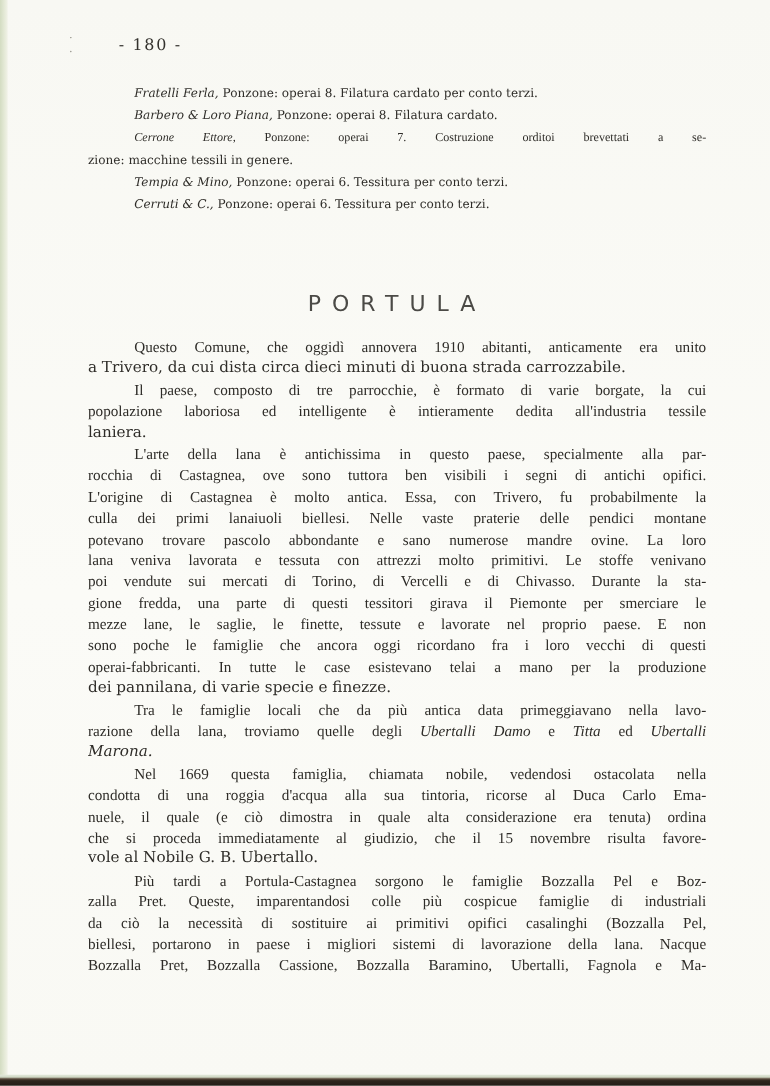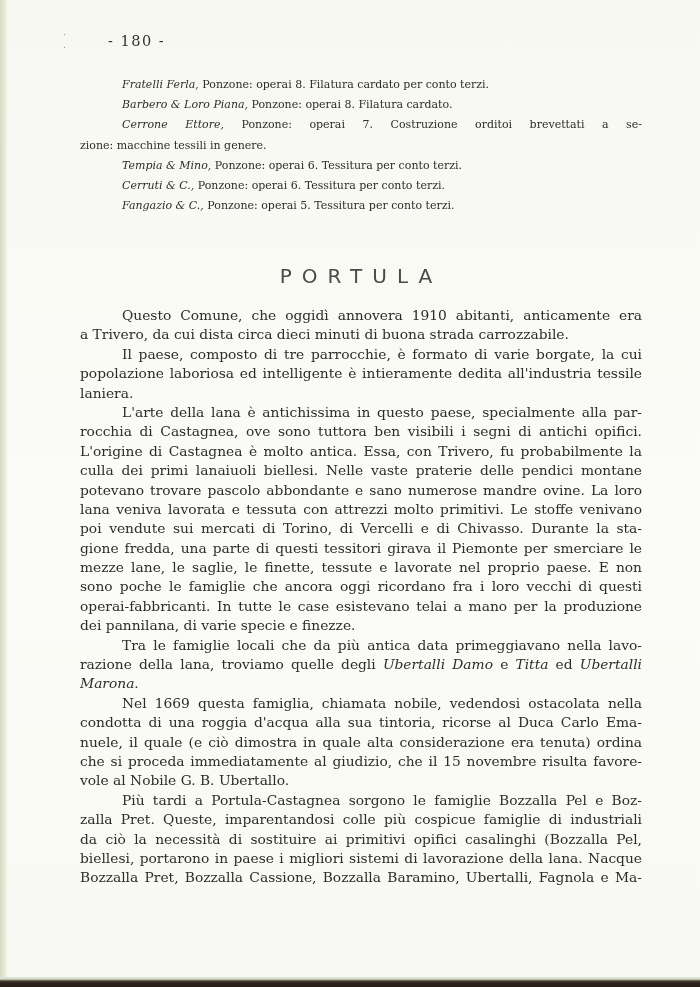--- a/index.html
+++ b/index.html
@@ -42,21 +42,21 @@
     color:#4b4a46;
   }
   .bodytext{
     position:absolute;left:80px;top:306px;width:562px;color:#2e2c28;
   }
   .bodytext .line{height:19.4px;line-height:19.4px;font-size:13.8px;}
   .line{
     width:100%;box-sizing:border-box;overflow:hidden;white-space:nowrap;
     text-align:left;
   }
-  .line.j{white-space:normal;text-align:justify;text-align-last:justify;}
+  .line.j{white-space:normal;text-align:justify;text-align-last:justify;font-family:Liberation Serif, serif;}
   .line.ind{padding-left:42px;}
   .it{font-style:italic;}
 </style>
 </head>
 <body>
 
 <div class="page">
   <div class="speck">· .</div>
   <div class="pagenum">- 180 -</div>
 
@@ -69,23 +69,20 @@
       </div>
       <div>
         <div class="line j ind"><span class="it">Cerrone Ettore,</span><span> Ponzone: operai 7. Costruzione orditoi brevettati a se-</span></div>
         <div class="line"><span>zione: macchine tessili in genere.</span></div>
       </div>
       <div>
         <div class="line ind"><span class="it">Tempia &amp; Mino,</span><span> Ponzone: operai 6. Tessitura per conto terzi.</span></div>
       </div>
       <div>
         <div class="line ind"><span class="it">Cerruti &amp; C.,</span><span> Ponzone: operai 6. Tessitura per conto terzi.</span></div>
-      </div>
-      <div>
-        <div class="line ind"><span class="it">Fangazio &amp; C.,</span><span> Ponzone: operai 5. Tessitura per conto terzi.</span></div>
       </div>
     </div>
 
   <div class="heading">PORTULA</div>
 
   <div class="bodytext">
       <div>
         <div class="line j ind"><span>Questo Comune, che oggidì annovera 1910 abitanti, anticamente era unito</span></div>
         <div class="line"><span>a Trivero, da cui dista circa dieci minuti di buona strada carrozzabile.</span></div>
       </div>

